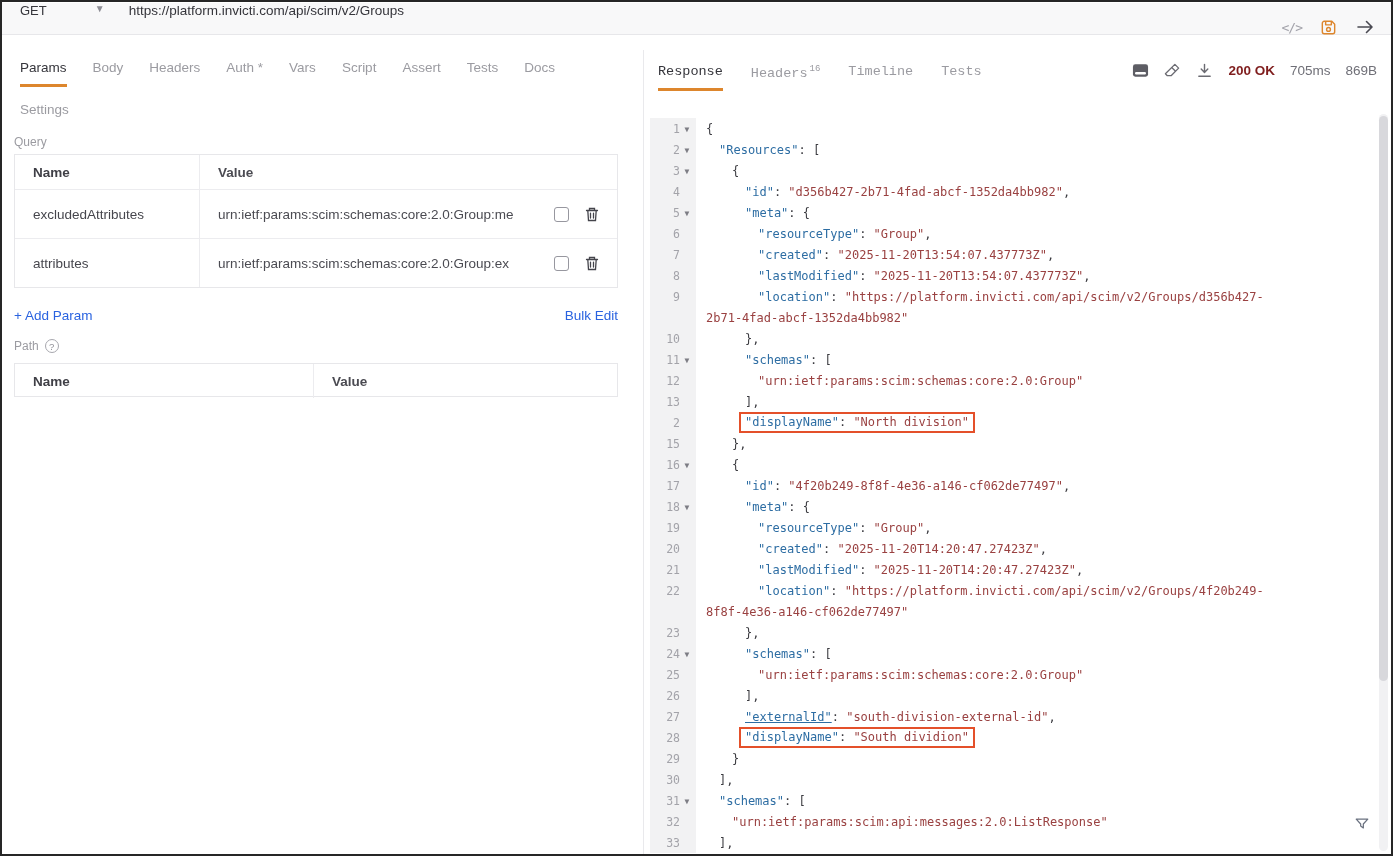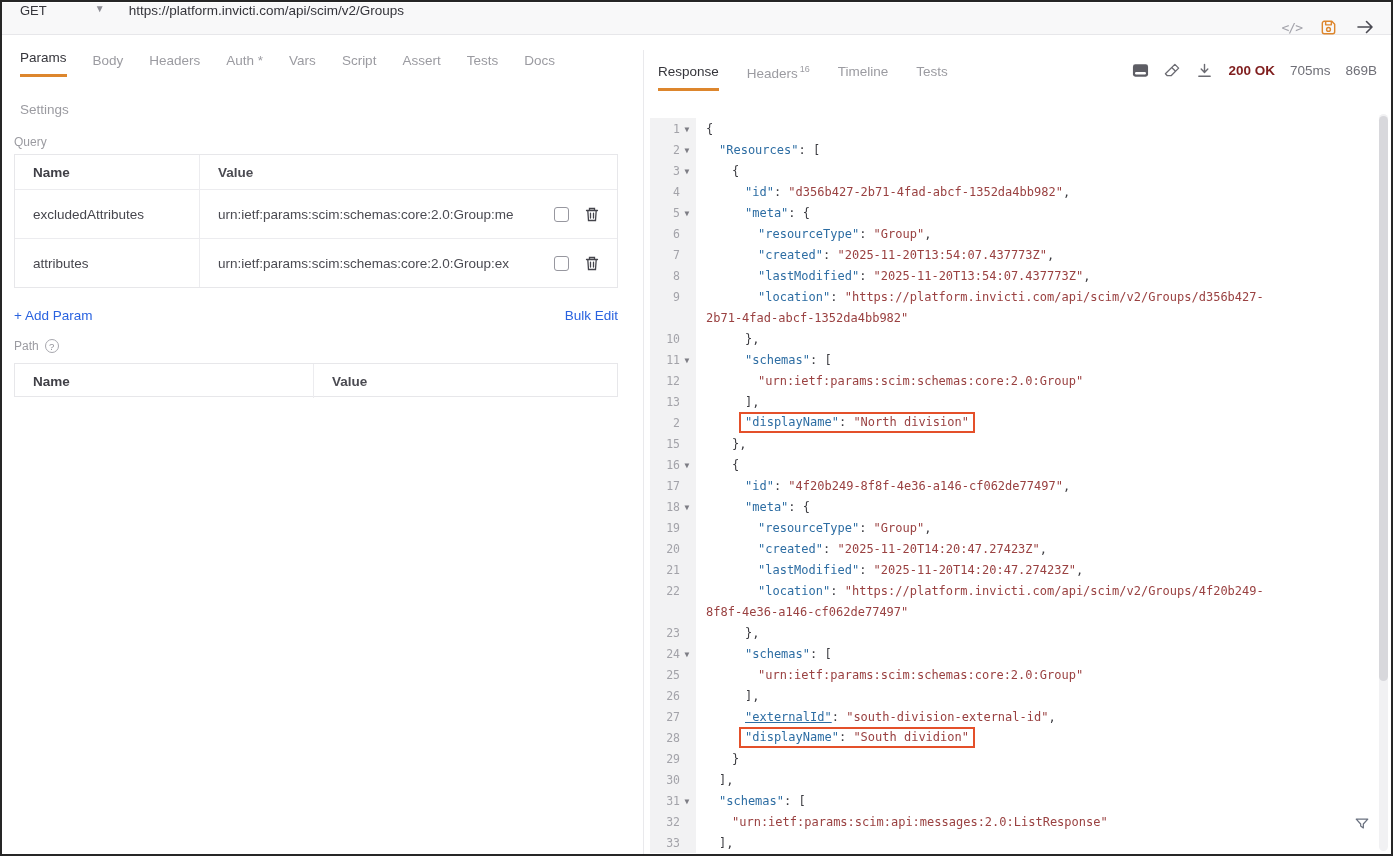--- a/index.html
+++ b/index.html
@@ -25,22 +25,22 @@
   .code-ico { font-family:"DejaVu Sans Mono", monospace; font-size:13px; color:#a2a2aa; letter-spacing:-1px; }
 
   
   .vdivider { position:absolute; left:641px; top:48px; bottom:0; width:1px; background:#e9e9ec; }
 
   
   .tabs { position:absolute; display:flex; gap:26px; font-size:13.5px; color:#9b9ba1; }
   .tabs .tab { padding-bottom:9px; cursor:default; white-space:nowrap; }
   .tabs .tab.active { color:#35353b; border-bottom:3px solid #dd862d; }
   .tab sup { font-size:9px; margin-left:2px; }
-  #req-tabs { left:18px; top:48px;align-items:flex-end; }
-  #res-tabs { left:656px; top:62px; gap:28px; }
+  #req-tabs { left:18px; top:58px; }
+  #res-tabs { left:656px; top:62px; gap:28px;font-family:Liberation Mono, monospace; }
 
   .settings-link { position:absolute; left:18px; top:100px; font-size:13.5px; color:#9b9ba1; }
 
   .section-label { position:absolute; font-size:12px; color:#9b9ba1; display:flex; align-items:center; gap:6px; }
   #query-label { left:12px; top:133px;align-items:center; }
   #path-label  { left:12px; top:337px; }
   .help-circle {
     width:14px; height:14px; border:1.2px solid #a7a7ae; border-radius:50%;
     font-size:9.5px; color:#8f8f97; display:inline-flex; align-items:center; justify-content:center;
   }

